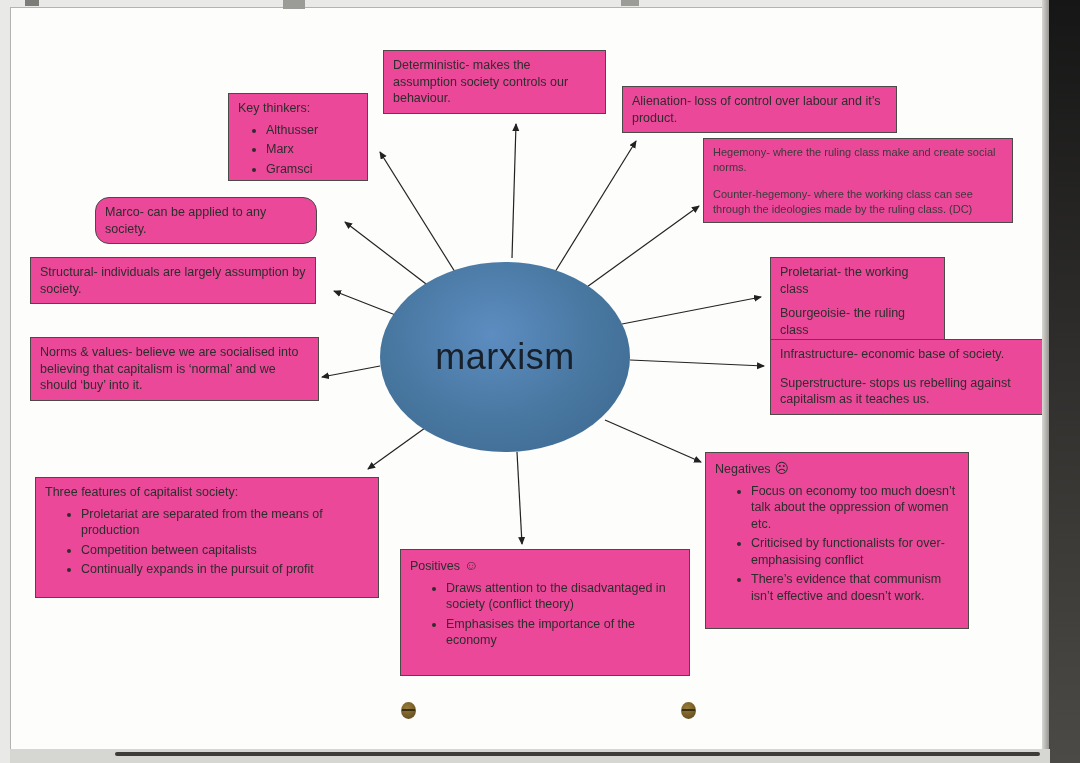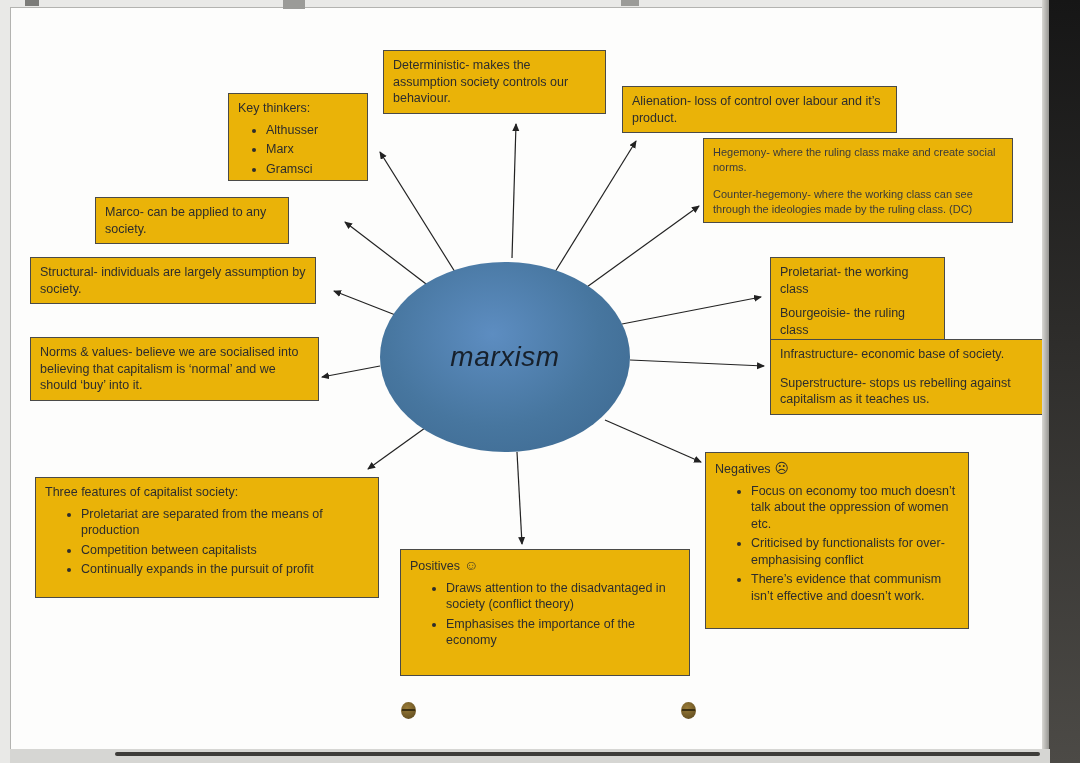--- a/index.html
+++ b/index.html
@@ -27,38 +27,38 @@
   .bottom-line{
     position:absolute;left:115px;top:752px;width:925px;height:4px;
     background:#3d3c39;border-radius:2px;
   }
   .top-tab{position:absolute;background:#9b9b98;}
   .tab1{left:283px;top:0;width:22px;height:9px;}
   .tab2{left:621px;top:0;width:18px;height:6px;}
   .tab3{left:25px;top:0;width:14px;height:6px;background:#7c7c79;}
 
   .box{
-    position:absolute;background:#eab308;border:1px solid #4a4a48;
+    position:absolute;background:#ec4899;border:1px solid #4a4a48;
     padding:6px 9px;font-size:12.5px;line-height:1.32;color:#2d2d2d;
     box-sizing:border-box;
   }
   .box p{margin:0;}
   .box .gap{height:12px;}
   ul.bullets{margin:5px 0 0 0;padding-left:28px;}
   ul.bullets li{margin-bottom:3px;}
   .small-text{font-size:11px;line-height:1.35;color:#3a3a3a;}
 
   .center-ellipse{
     position:absolute;left:380px;top:262px;width:250px;height:190px;
     border-radius:50%;
     background:radial-gradient(ellipse at 45% 38%,#5d8dc1 0%,#47769f 55%,#3c678e 100%);
     display:flex;align-items:center;justify-content:center;
   }
   .center-label{
-    font-size:28px;color:#17202b;letter-spacing:0.5px;font-style:italic;
+    font-size:36px;color:#17202b;letter-spacing:0.5px;
   }
 
   svg.arrows{position:absolute;left:0;top:0;width:1080px;height:763px;pointer-events:none;}
   svg.arrows line{stroke:#222;stroke-width:1.2;}
 
   .fastener{
     position:absolute;width:15px;height:17px;border-radius:50%;
     background:radial-gradient(circle at 40% 35%,#9a7c38,#6b5524 70%,#4e3e18 100%);
   }
   .fastener::after{
@@ -116,21 +116,21 @@
   <div class="box" style="left:622px;top:86px;width:275px;">
     <p>Alienation- loss of control over labour and it’s product.</p>
   </div>
 
   <div class="box small-text" style="left:703px;top:138px;width:310px;">
     <p>Hegemony- where the ruling class make and create social norms.</p>
     <div class="gap"></div>
     <p>Counter-hegemony- where the working class can see through the ideologies made by the ruling class. (DC)</p>
   </div>
 
-  <div class="box" style="left:95px;top:197px;width:194px;">
+  <div class="box" style="left:95px;top:197px;width:222px;border-radius:14px;">
     <p>Marco- can be applied to any society.</p>
   </div>
 
   <div class="box" style="left:30px;top:257px;width:286px;">
     <p>Structural- individuals are largely assumption by society.</p>
   </div>
 
   <div class="box" style="left:30px;top:337px;width:289px;">
     <p>Norms &amp; values- believe we are socialised into believing that capitalism is ‘normal’ and we should ‘buy’ into it.</p>
   </div>

